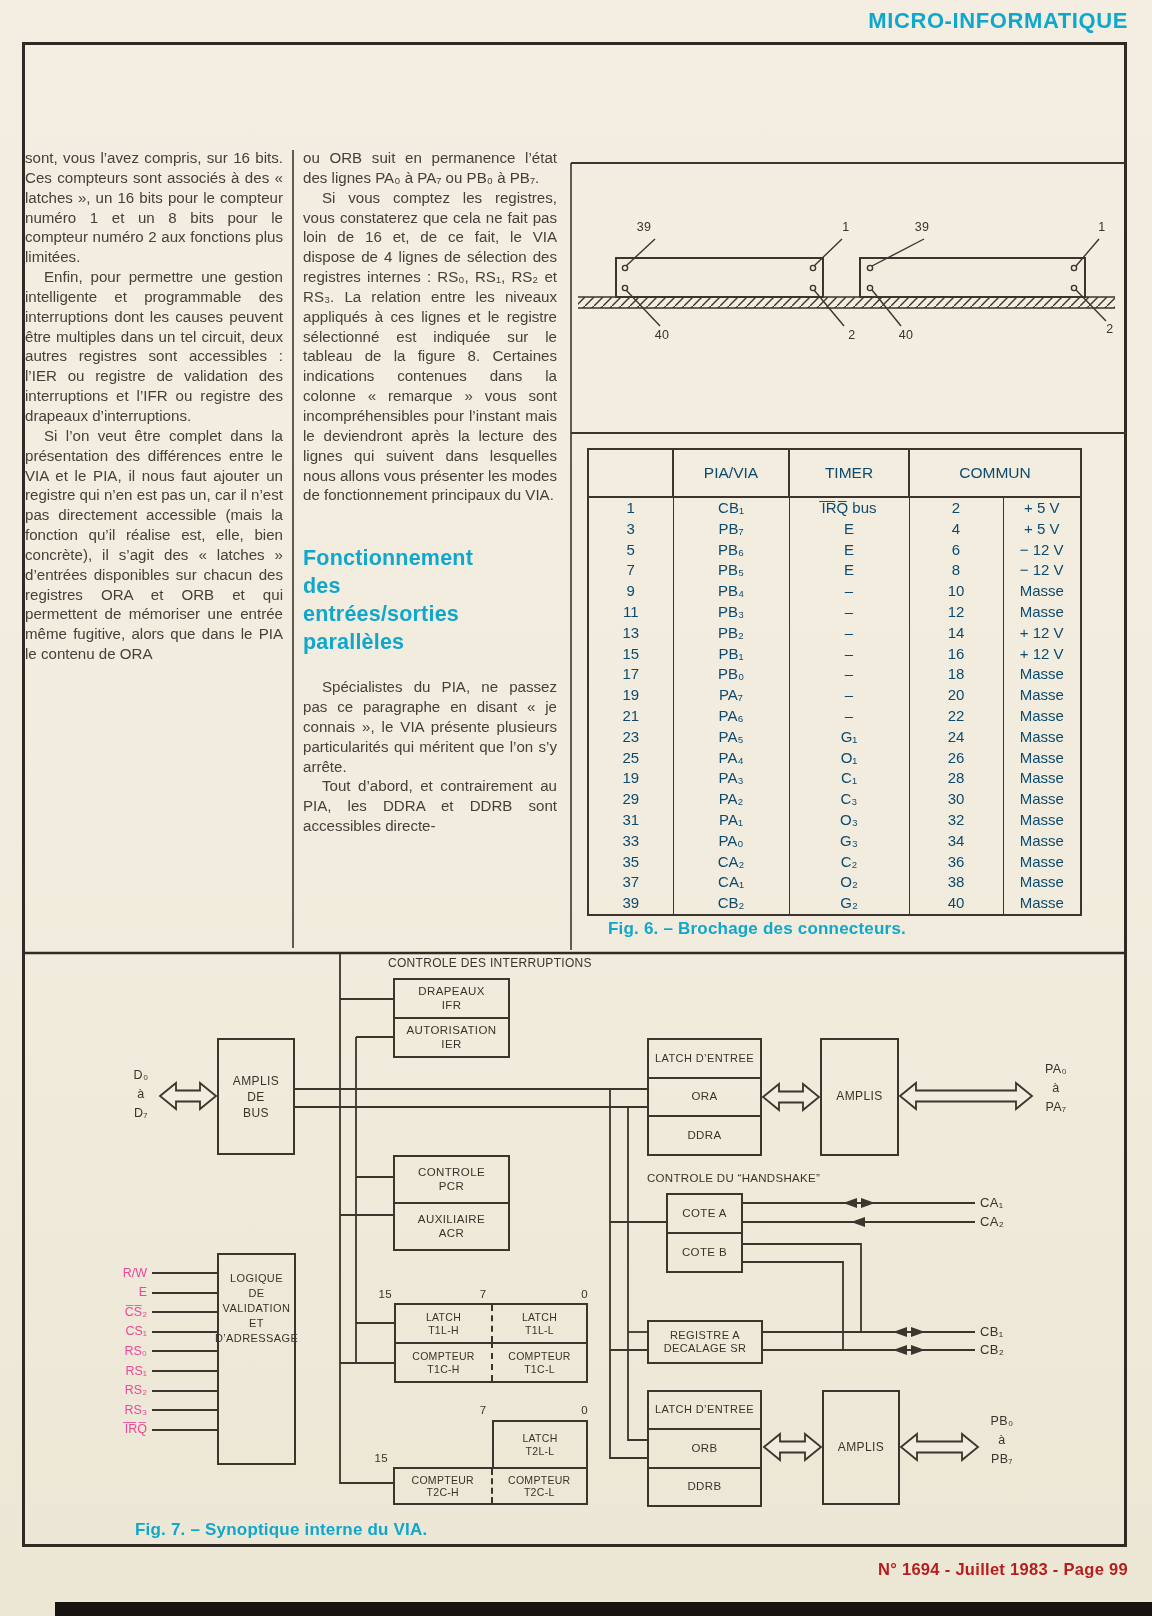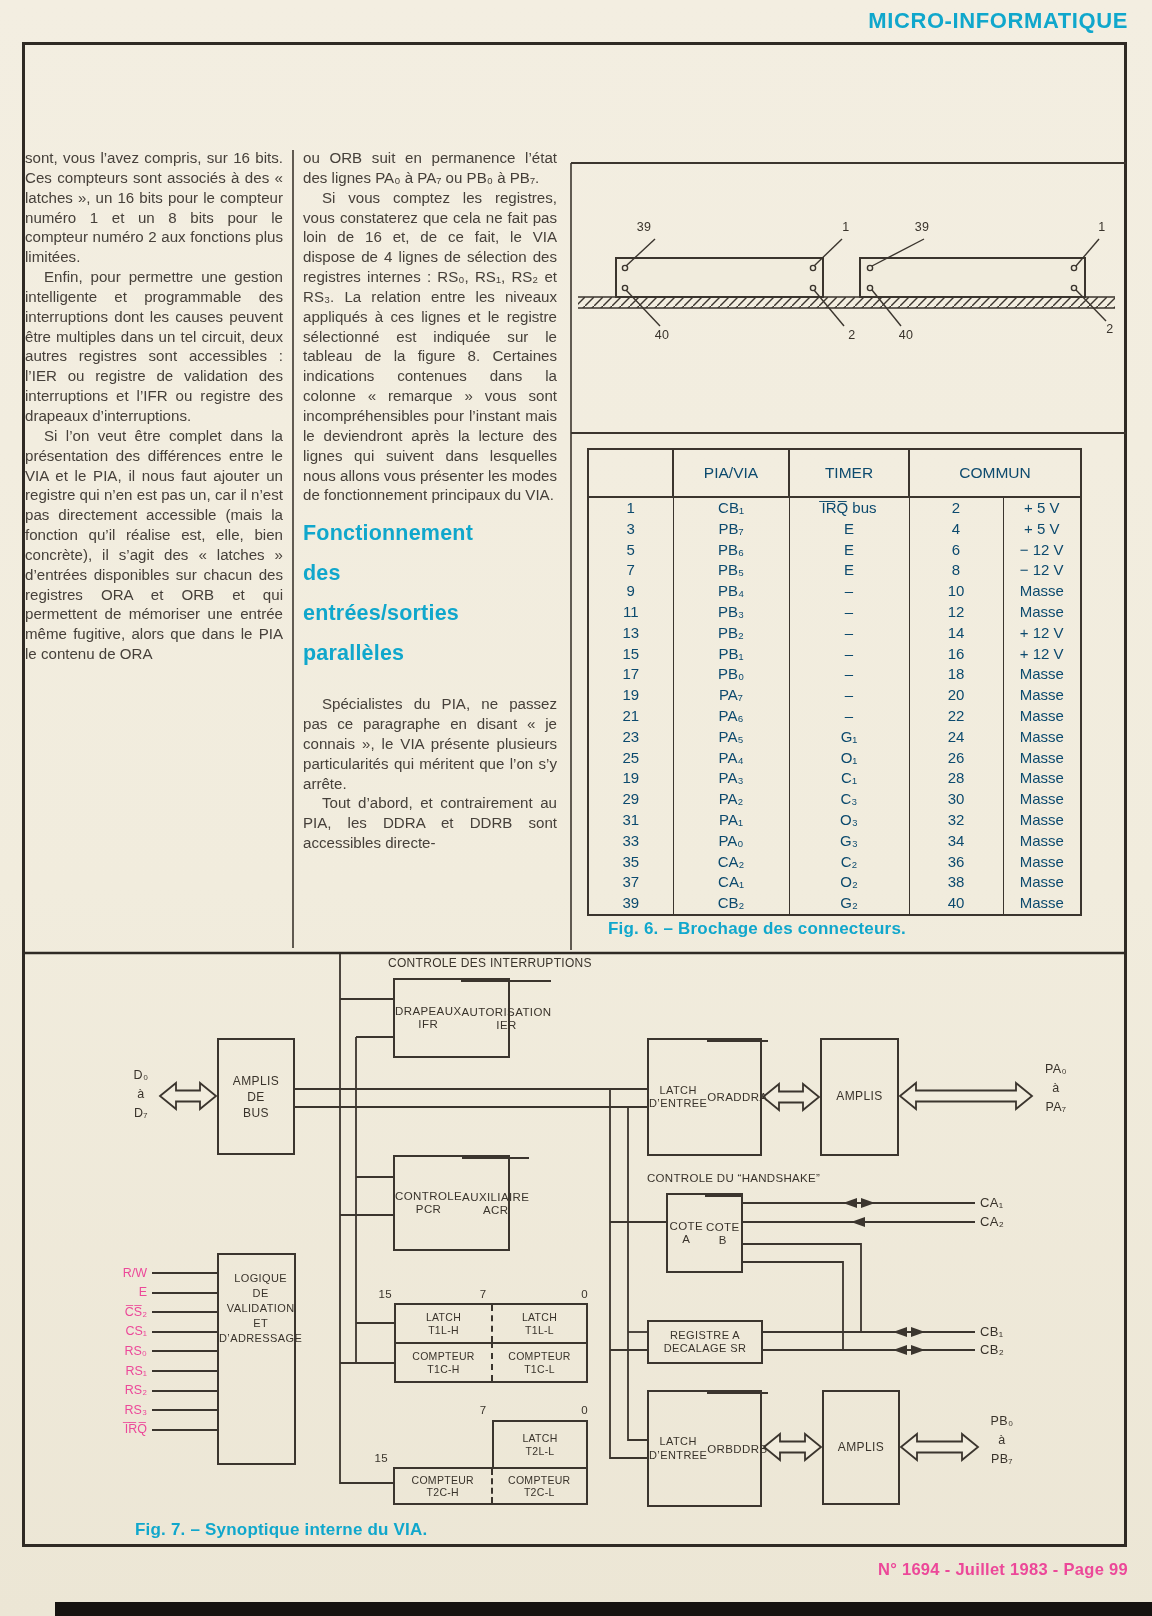--- a/index.html
+++ b/index.html
@@ -16,22 +16,22 @@
     letter-spacing:.6px;color:var(--accent);
   }
   .frame{
     position:absolute;left:22px;top:42px;width:1105px;height:1505px;
     border:3px solid #2f2a24;box-sizing:border-box;
   }
   .col{position:absolute;top:148px;width:258px;}
   .para{margin:0;font-size:15.1px;line-height:19.85px;text-align:justify;color:var(--text);}
   .para.ind{text-indent:19px;}
   .heading{
-    font-size:21.5px;line-height:40px;font-weight:bold;color:var(--accent);
-    white-space:pre-line;margin:8px 0 21px 0;letter-spacing:.2px;
+    font-size:21.5px;line-height:28px;font-weight:bold;color:var(--accent);
+    white-space:pre-line;margin:39px 0 21px 0;letter-spacing:.2px;
   }
   svg.overlay{position:absolute;left:0;top:0;pointer-events:none;}
   
   .pintable{
     position:absolute;left:587px;top:448px;width:493px;border-collapse:collapse;
     table-layout:fixed;border:2px solid var(--ink);color:#0c4a6e;
   }
   .pintable th{
     height:44px;font-size:15.5px;font-weight:normal;text-align:center;
     border-left:2px solid var(--ink);border-bottom:2px solid var(--ink);
@@ -39,40 +39,40 @@
   .pintable th:first-child{border-left:none;}
   .pintable td{
     height:20.8px;line-height:20.8px;padding:0;font-size:15px;text-align:center;
     border-left:1.5px solid var(--ink);white-space:nowrap;
   }
   .pintable td:first-child{border-left:none;}
   .caption{font-size:17px;font-weight:bold;color:var(--accent);letter-spacing:.2px;}
   
   .blk{
     position:absolute;border:2px solid var(--ink);box-sizing:border-box;
-    display:flex;flex-direction:row;
+    display:flex;flex-direction:column;
   }
   .cell{
     flex:1;display:flex;align-items:center;justify-content:center;text-align:center;
     white-space:pre-line;font-size:11.5px;line-height:13.5px;letter-spacing:.4px;color:#39332b;
   }
   .cell + .cell{border-top:2px solid var(--ink);}
   .cell.topalign{align-items:flex-start;padding-top:16px;line-height:15px;}
   .tgrid{display:grid;grid-template-columns:1fr 1fr;}
   .tg{
     display:flex;align-items:center;justify-content:center;text-align:center;
     white-space:pre-line;font-size:10.5px;line-height:12.5px;letter-spacing:.3px;color:#39332b;
   }
   .tg.dash{border-left:2px dashed var(--ink);}
   .tg.rowline{border-top:2px solid var(--ink);}
   .dlab{position:absolute;font-size:12.5px;color:#39332b;letter-spacing:.3px;white-space:pre-line;}
   .dlab.small{font-size:11.5px;}
   .sig{position:absolute;left:55px;width:92px;text-align:right;font-size:12.5px;color:#ec4899;height:17px;line-height:17px;}
   .footer{
-    position:absolute;top:1560px;right:24px;font-size:16.5px;font-weight:bold;color:#ec4899;letter-spacing:.3px;
+    position:absolute;top:1560px;right:24px;font-size:16.5px;font-weight:bold;color:#b91c1c;letter-spacing:.3px;
   }
   .bottombar{position:absolute;left:55px;top:1602px;width:1097px;height:14px;background:#161310;}
 </style>
 </head>
 <body>
 
 <div>
 
   <div class="masthead">MICRO-INFORMATIQUE</div>
   <div class="frame"></div>

